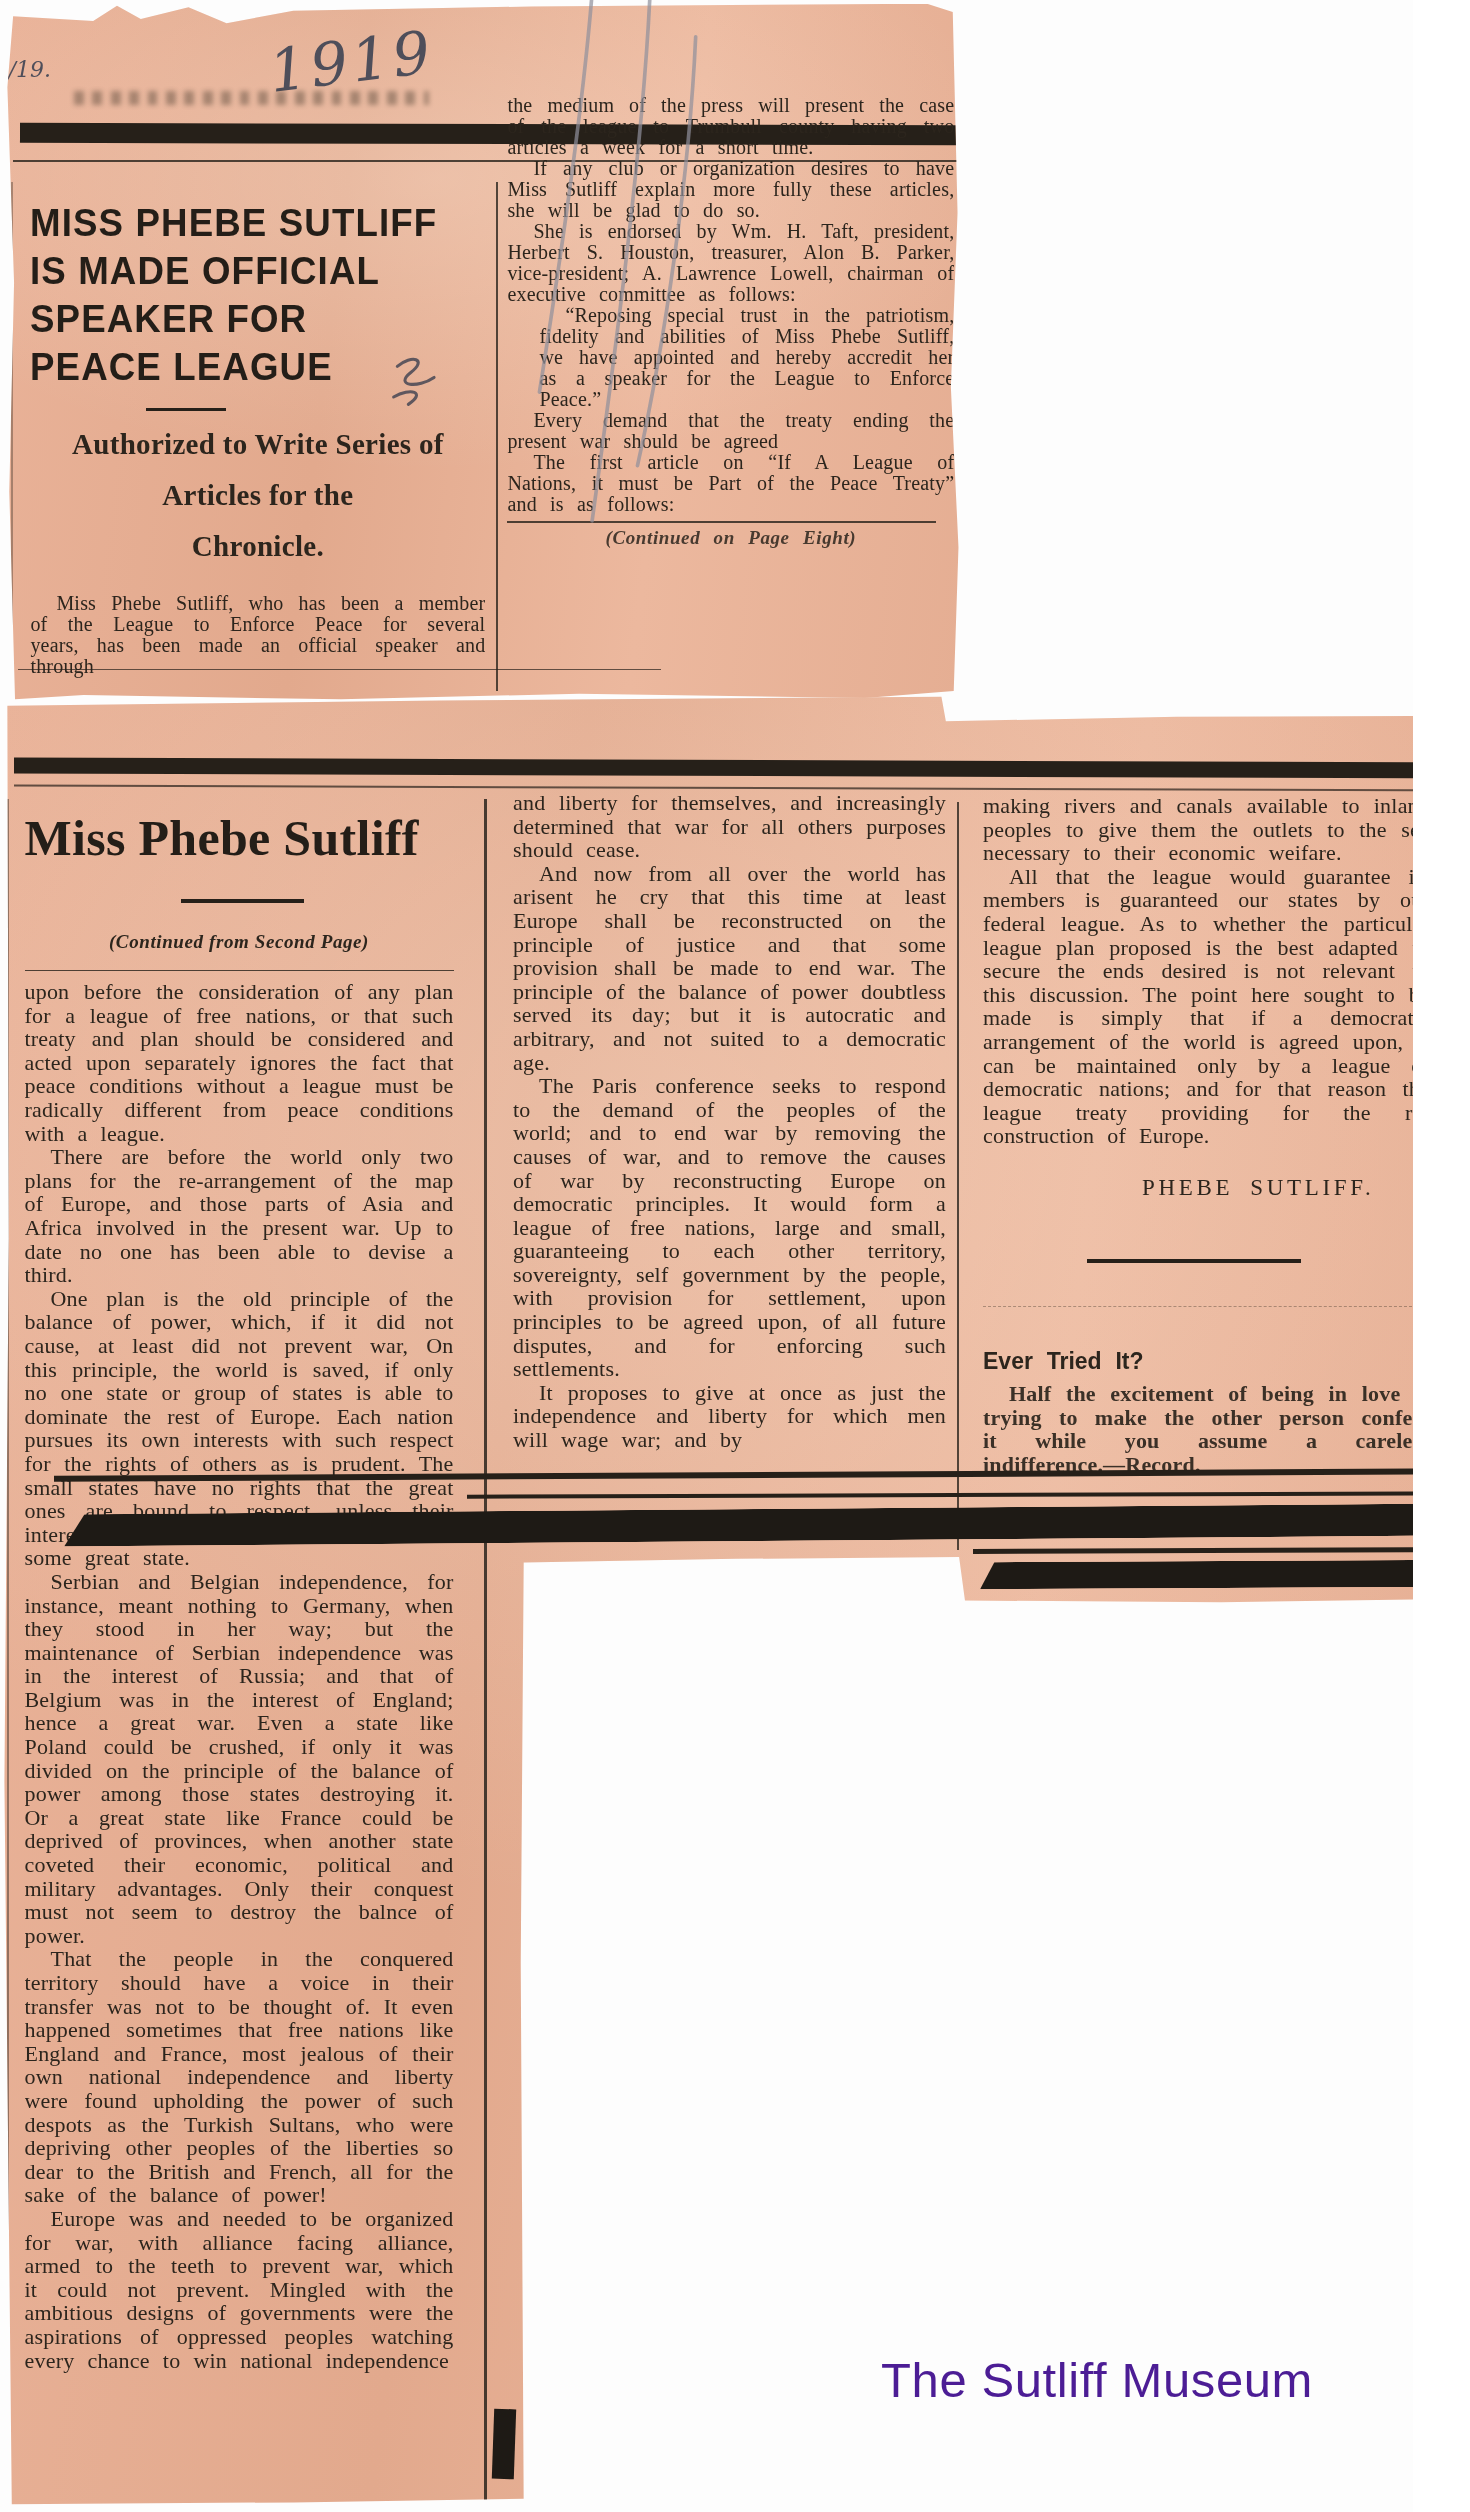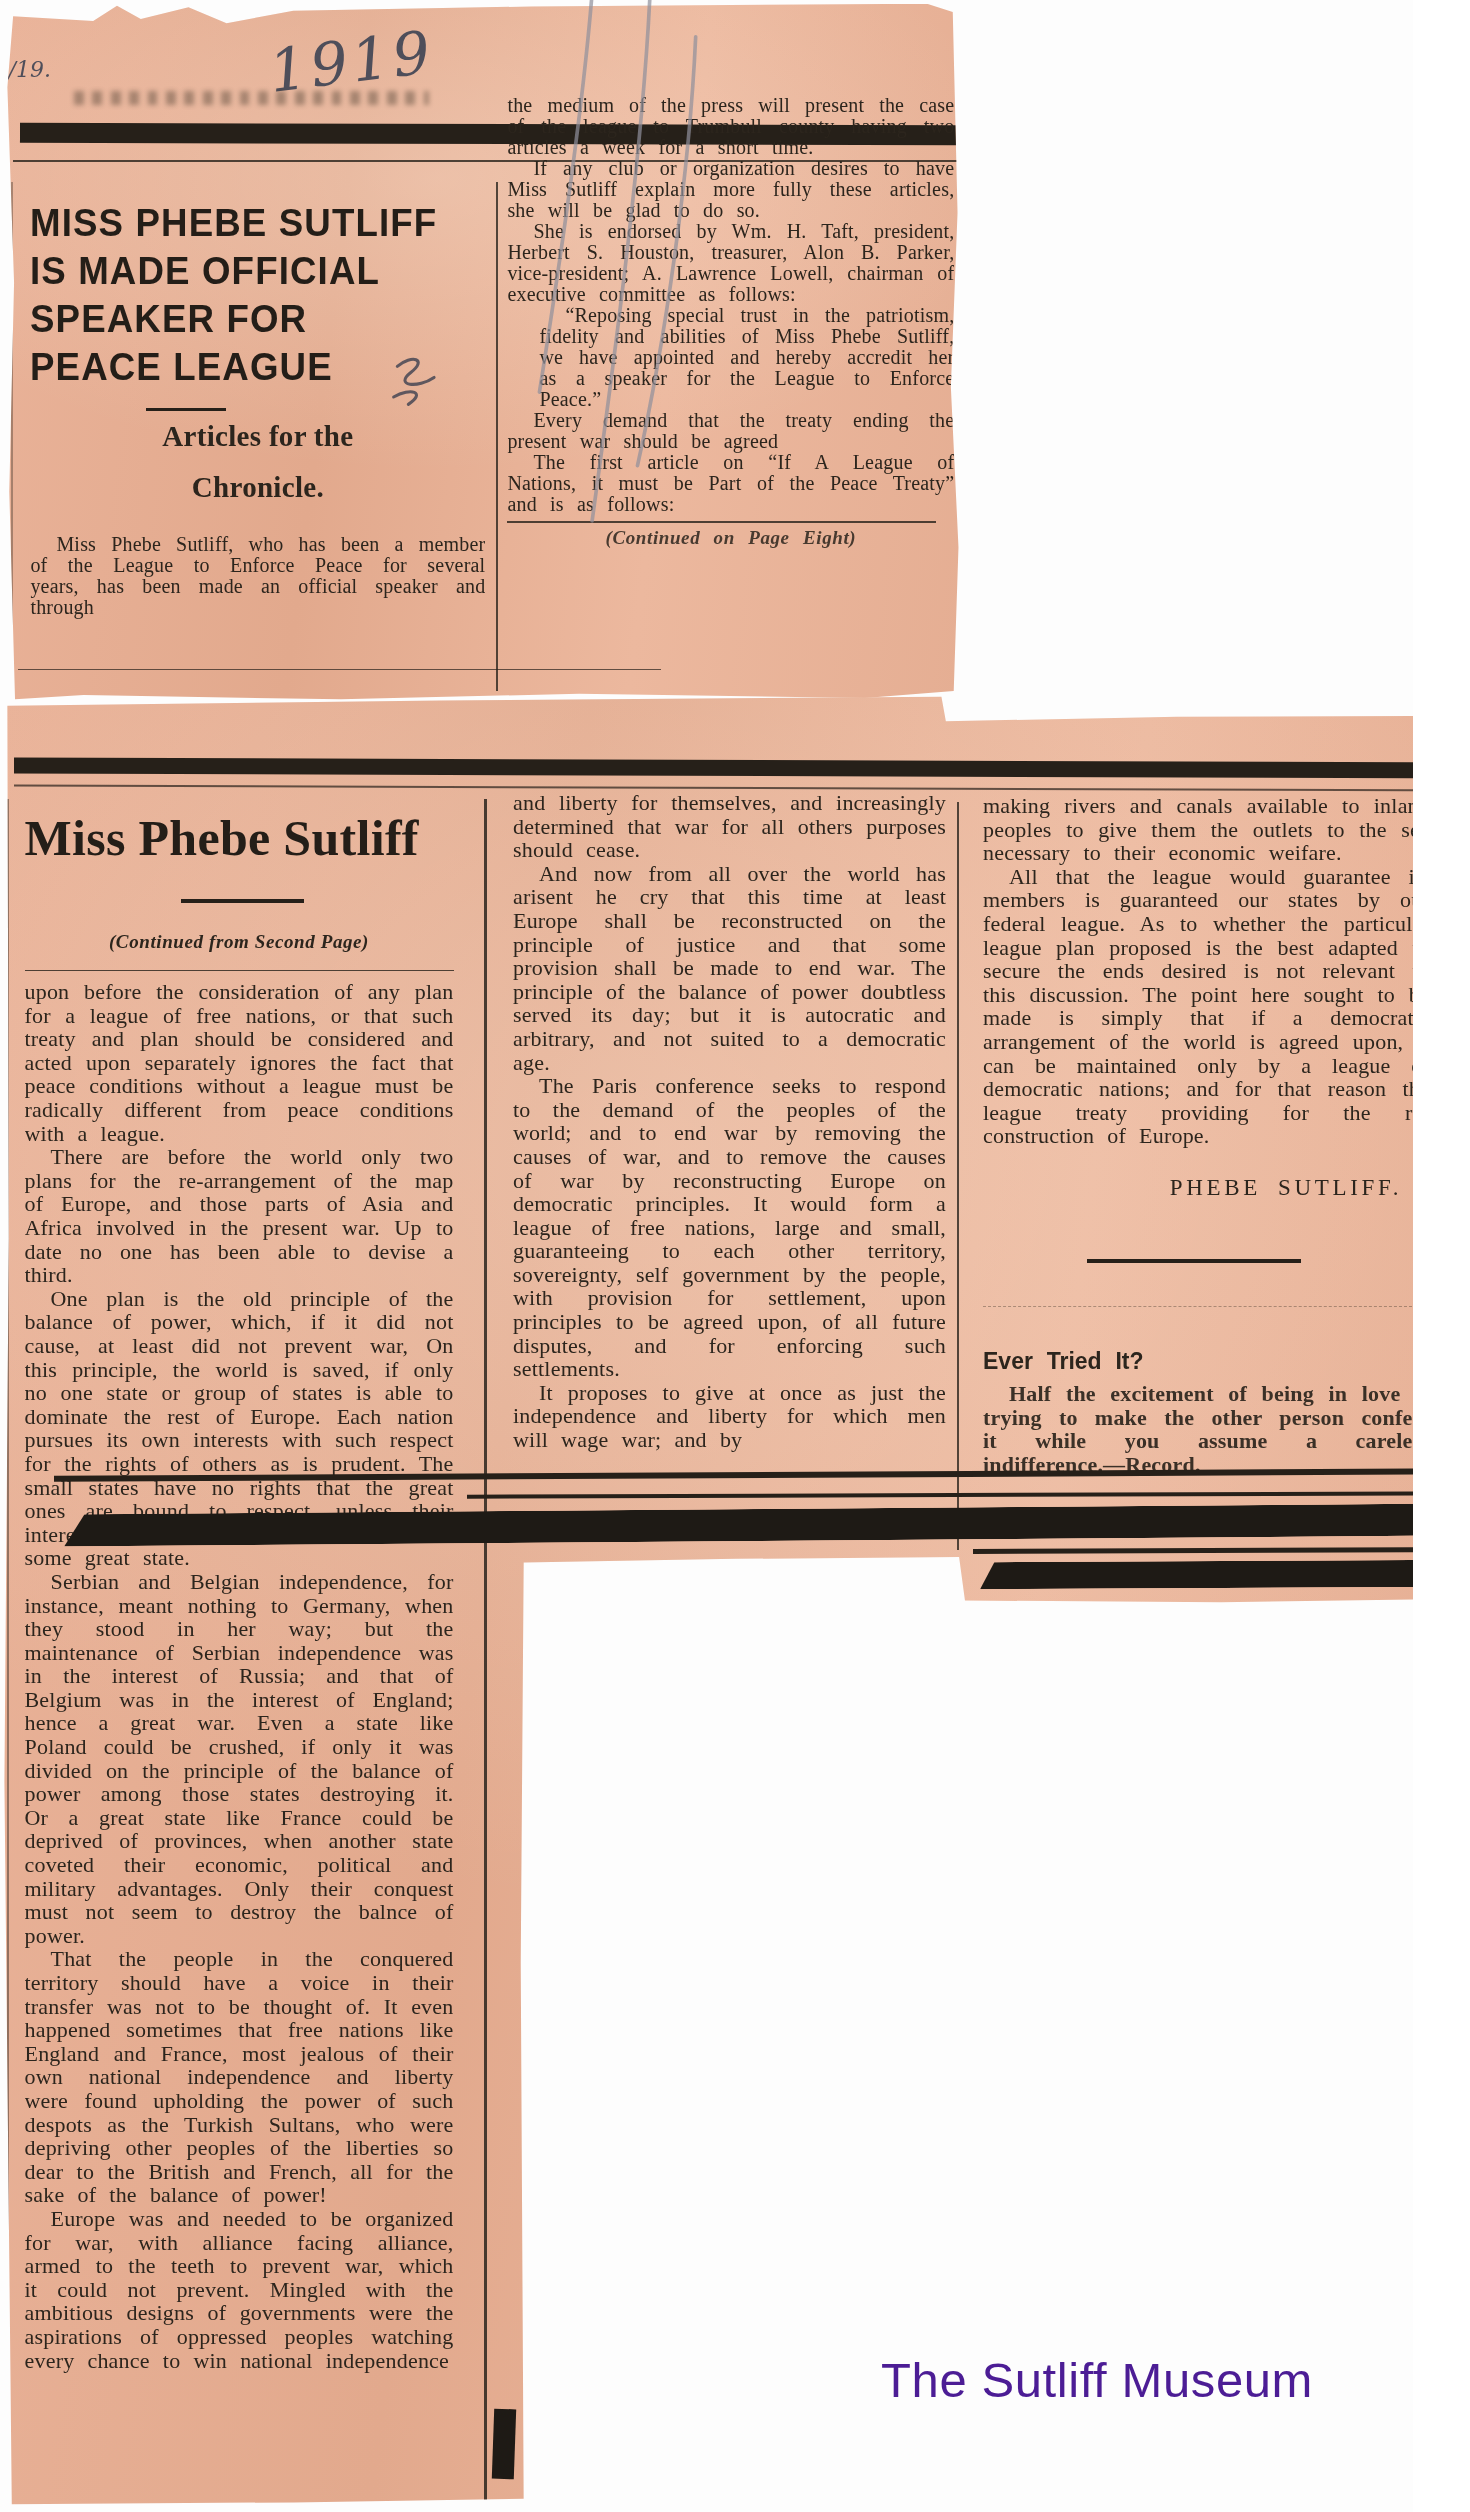--- a/index.html
+++ b/index.html
@@ -50,20 +50,21 @@
     <div class="rule" style="left:6.1px;top:156px;width:947px;height:2.5px;opacity:.8;"></div>
     <div class="vline" style="left:489px;top:178px;width:1.8px;height:509px;opacity:.8;"></div>
     <div class="vline" style="left:3.7px;top:178px;width:1.8px;height:484px;opacity:.35;"></div>
 
     <div class="col" style="left:23px;top:195px;width:455px;">
       <div class="hl"><span>MISS PHEBE SUTLIFF</span></div>
       <div class="hl"><span>IS MADE OFFICIAL</span></div>
       <div class="hl"><span>SPEAKER FOR</span></div>
       <div class="hl"><span>PEACE LEAGUE</span></div>
       <div class="rule" style="position:static;width:80px;height:3.1px;margin:17px 0 0 116px;"></div>
+      <div class="subhead" style="margin-top:8.6px;">Authorized to Write Series of</div>
       <div class="subhead">Articles for the</div>
       <div class="subhead">Chronicle.</div>
       <p class="body1" style="margin-top:21px;">Miss Phebe Sutliff, who has been a member of the League to Enforce Peace for several years, has been made an official speaker and through</p>
     </div>
     <div class="rule" style="left:11px;top:665px;width:643px;height:1.8px;opacity:.7;"></div>
 
     <div class="col body1" style="left:500px;top:91px;width:447px;height:604px;overflow:hidden;">
       <p class="ni">the medium of the press will present the case of the league to Trumbull county having two articles a week for a short time.</p>
       <p>If any club or organization desires to have Miss Sutliff explain more fully these articles, she will be glad to do so.</p>
       <p>She is endorsed by Wm. H. Taft, president, Herbert S. Houston, treasurer, Alon B. Parker, vice-president; A. Lawrence Lowell, chairman of executive committee as follows:</p>
@@ -100,21 +101,21 @@
     <div class="col body2" style="left:513px;top:96px;width:433px;height:760px;overflow:hidden;">
       <p class="ni">and liberty for themselves, and increasingly determined that war for all others purposes should cease.</p>
       <p>And now from all over the world has arisent he cry that this time at least Europe shall be reconstructed on the principle of justice and that some provision shall be made to end war. The principle of the balance of power doubtless served its day; but it is autocratic and arbitrary, and not suited to a democratic age.</p>
       <p>The Paris conference seeks to respond to the demand of the peoples of the world; and to end war by removing the causes of war, and to remove the causes of war by reconstructing Europe on democratic principles. It would form a league of free nations, large and small, guaranteeing to each other territory, sovereignty, self government by the people, with provision for settlement, upon principles to be agreed upon, of all future disputes, and for enforcing such settlements.</p>
       <p>It proposes to give at once as just the independence and liberty for which men will wage war; and by</p>
     </div>
 
     <div class="col body2" style="left:983px;top:99px;width:447px;height:790px;overflow:hidden;">
       <p class="ni">making rivers and canals available to inland peoples to give them the outlets to the sea necessary to their economic weifare.</p>
       <p>All that the league would guarantee its members is guaranteed our states by our federal league. As to whether the particular league plan proposed is the best adapted to secure the ends desired is not relevant to this discussion. The point here sought to be made is simply that if a democratic arrangement of the world is agreed upon, it can be maintained only by a league of democratic nations; and for that reason the league treaty providing for the re-construction of Europe.</p>
-      <div class="sig" style="margin:28px 0 0 159px;text-align:center;">PHEBE SUTLIFF.</div>
+      <div class="sig" style="margin:28px 0 0 159px;">PHEBE SUTLIFF.</div>
       <div class="rule" style="position:static;width:214px;height:4.3px;margin:59px 0 0 104px;"></div>
       <div style="width:429px;border-top:1.2px dashed rgba(50,40,30,.35);margin-top:43px;"></div>
       <div class="filler-title" style="margin-top:43px;">Ever Tried It?</div>
       <p style="margin-top:8.6px;font-weight:bold;opacity:.92;">Half the excitement of being in love is trying to make the other person confess it while you assume a careless indifference.—Record.</p>
     </div>
 
     <div class="rule" style="left:54px;top:777px;width:1407px;height:5.5px;transform:rotate(-.3deg);"></div>
     <div class="rule" style="left:467px;top:798px;width:995px;height:3.7px;transform:rotate(-.2deg);"></div>
     <div class="rule" style="left:64px;top:814px;width:1379px;height:32px;transform:rotate(-.45deg);clip-path:polygon(0 100%,1.5% 0,98.5% 0,100% 100%);background:#1e1a15;"></div>
     <div class="rule" style="left:973px;top:853px;width:487px;height:4.9px;transform:rotate(-.25deg);"></div>

